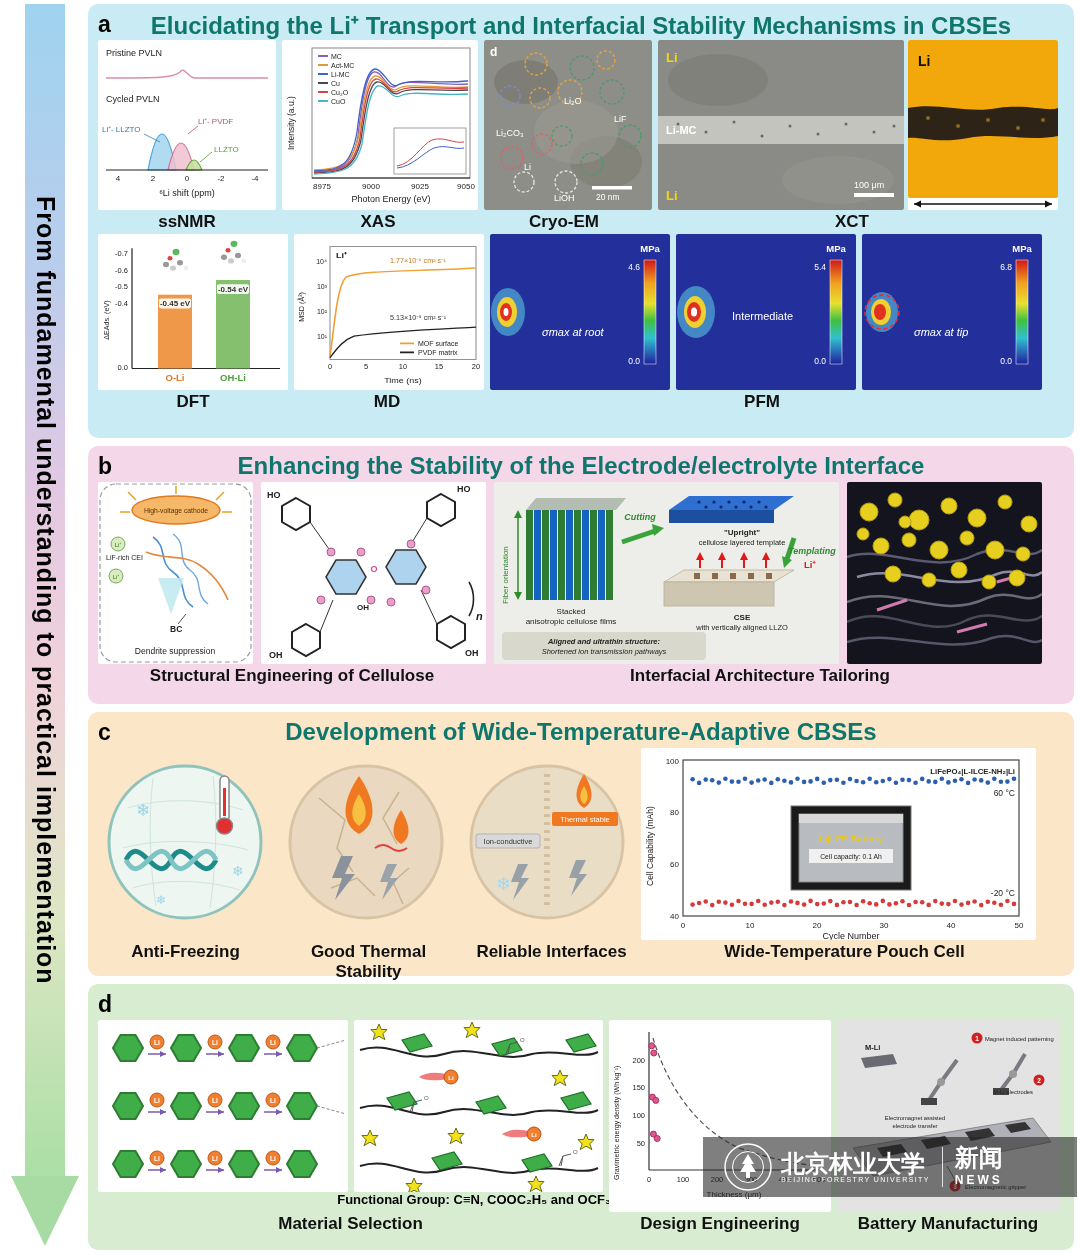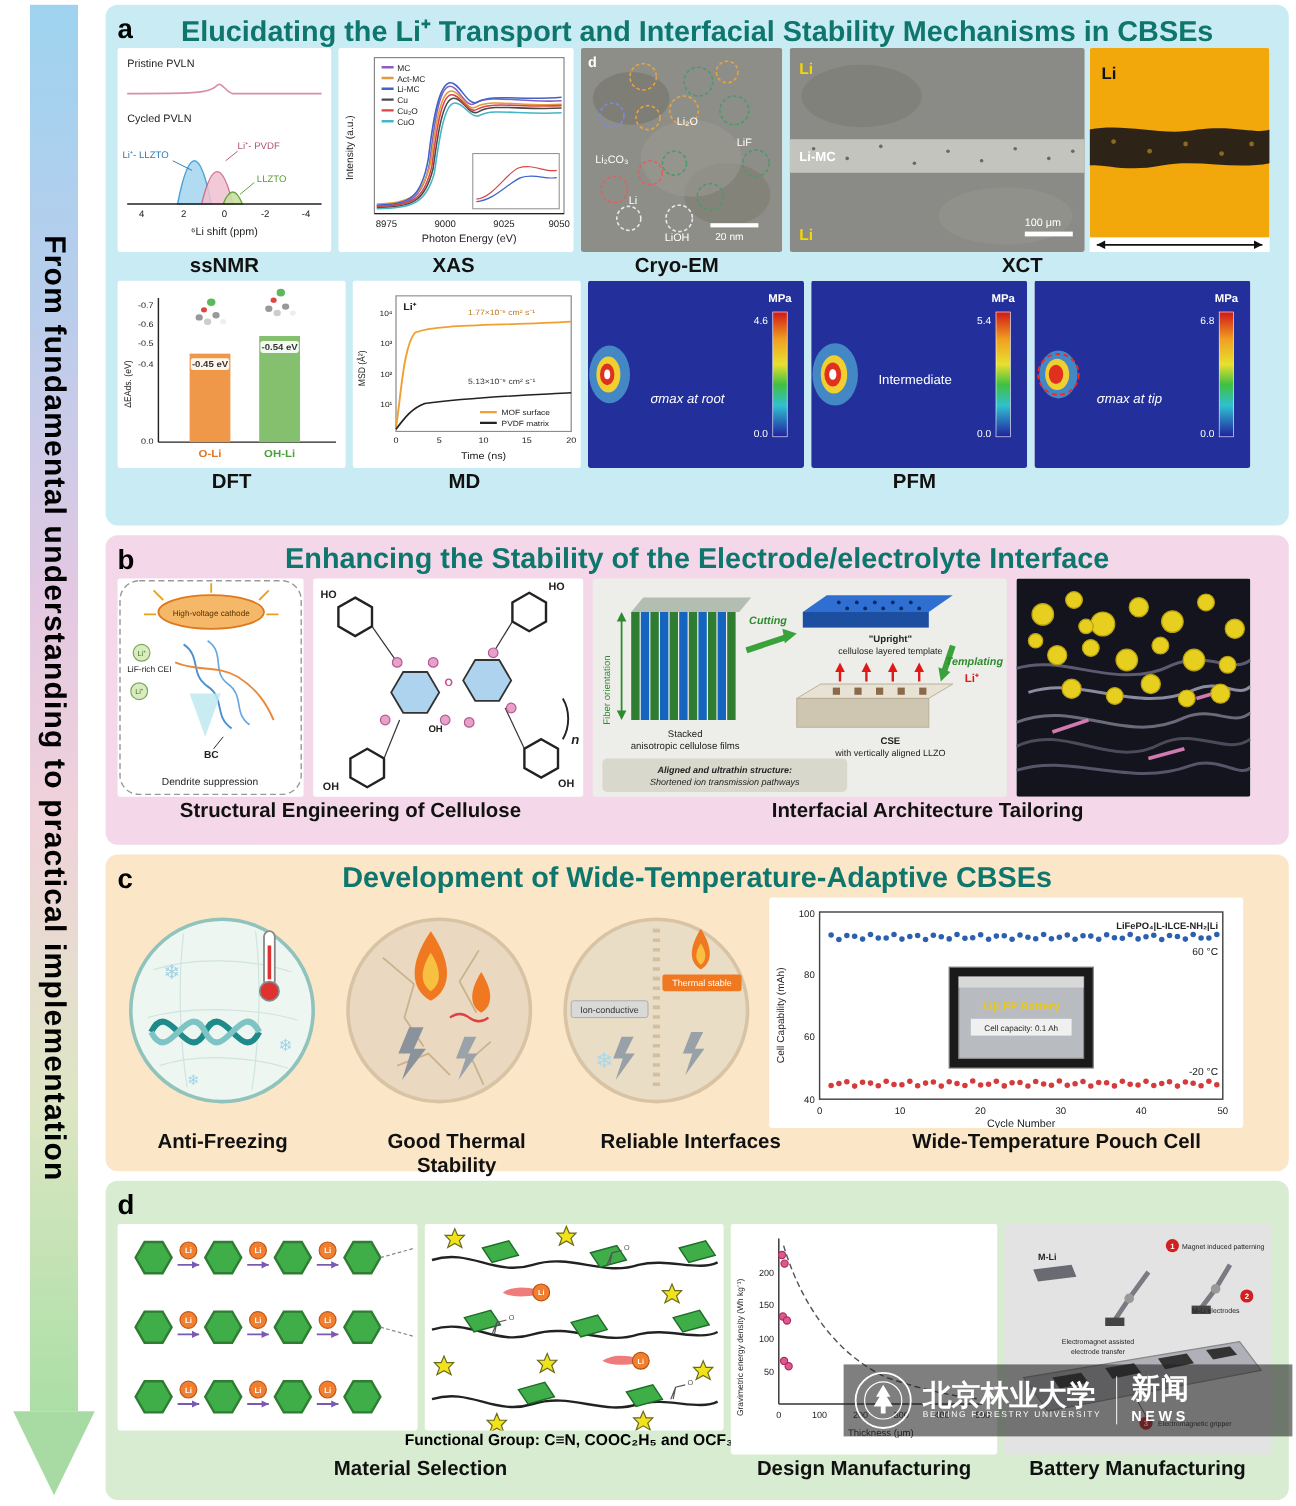--- a/index.html
+++ b/index.html
@@ -20,21 +20,21 @@
   .panel-d{background:#d7ecd0;height:266px;}
   .panel-head{display:flex;align-items:center;height:32px;}
   .panel-letter{font-weight:bold;font-size:23px;color:#000;width:30px;}
   .panel-title{flex:1;text-align:center;font-weight:bold;font-size:24px;color:#0f766e;margin-right:30px;}
   .row{display:flex;gap:6px;}
   .fig{background:#fff;border-radius:2px;flex:none;}
   .cap-row{display:flex;gap:4px;margin-top:2px;margin-bottom:2px;}
   .cap{font-weight:bold;font-size:17px;text-align:center;color:#111;flex:none;}
   .fg-text{width:505px;height:20px;color:#000000;font-weight:bold;font-size:13px;padding-left:8px;text-align:right;}
   .watermark{position:absolute;left:703px;top:1137px;width:374px;height:60px;background:rgba(35,35,35,0.58);
-    display:flex;align-items:center;padding:0 8px;box-sizing:border-box;color:#fff;}
+    display:flex;align-items:center;padding:0 20px;box-sizing:border-box;color:#fff;}
   .wm-name{margin-left:8px;display:flex;flex-direction:column;line-height:1.05;}
   .wm-cn{font-size:24px;font-weight:bold;}
   .wm-en{font-size:7px;letter-spacing:1.4px;}
   .wm-div{width:1px;height:40px;background:rgba(255,255,255,.8);margin:0 12px;}
   .wm-news{display:flex;flex-direction:column;align-items:center;line-height:1.1;}
   .wm-news-cn{font-size:24px;font-weight:bold;font-family:Liberation Mono, monospace;}
   .wm-news-en{font-size:12px;letter-spacing:3px;font-weight:bold;}
 </style>
 </head>
 <body>
@@ -517,21 +517,21 @@
               <circle cx="46" cy="92" r="8"></circle>
               <circle cx="82" cy="98" r="7"></circle>
               <circle cx="112" cy="88" r="8"></circle>
             <circle cx="142" cy="100" r="7"></circle>
               <circle cx="170" cy="96" r="8"></circle>
               <circle cx="16" cy="52" r="6"></circle>
               <circle cx="58" cy="40" r="6"></circle>
           </g>
         </svg>
       </div>
-      <div class="cap-row" style="gap:13px;">
+      <div class="cap-row" style="gap:0;">
         <div class="cap" style="width:388px">Structural Engineering of Cellulose</div>
         <div class="cap" style="width:548px">Interfacial Architecture Tailoring</div>
       </div>
     </section>
 
     <section class="panel panel-c">
       <div class="panel-head">
         <span class="panel-letter">c</span>
         <span class="panel-title">Development of Wide-Temperature-Adaptive CBSEs</span>
       </div>
@@ -712,21 +712,21 @@
           <g>
             <rect x="150" y="58" width="120" height="84" fill="#1a1a1a" stroke="#777" stroke-width="1"></rect>
             <rect x="158" y="66" width="104" height="68" fill="#b8bcc0" stroke="#888" stroke-width="1"></rect>
             <rect x="158" y="66" width="104" height="9" fill="#d8d8d8"></rect>
             <text x="210" y="94" font-size="9.5" font-weight="bold" fill="#e8c820" text-anchor="middle">Li|LFP Battery</text>
             <rect x="168" y="101" width="84" height="14" fill="#f0f0f0"></rect>
             <text x="210" y="111" font-size="6.8" fill="#222" text-anchor="middle">Cell capacity: 0.1 Ah</text>
           </g>
         </svg>
       </div>
-      <div class="cap-row" style="gap:20px;">
+      <div class="cap-row" style="gap:8px;">
         <div class="cap" style="width:175px">Anti-Freezing</div>
         <div class="cap" style="width:175px">Good Thermal Stability</div>
         <div class="cap" style="width:175px">Reliable Interfaces</div>
         <div class="cap" style="width:395px">Wide-Temperature Pouch Cell</div>
       </div>
     </section>
 
     <section class="panel panel-d">
       <div class="panel-head">
         <span class="panel-letter">d</span>
@@ -916,21 +916,21 @@
           <text x="78" y="100" font-size="5.8" fill="#222" text-anchor="middle">Electromagnet assisted</text>
           <text x="78" y="108" font-size="5.8" fill="#222" text-anchor="middle">electrode transfer</text>
           <circle cx="118" cy="166" r="5.5" fill="#d02020"></circle>
           <text x="118" y="168.5" font-size="6.5" font-weight="bold" fill="#fff" text-anchor="middle">3</text>
           <text x="128" y="168.5" font-size="5.8" fill="#222">Electromagnetic gripper</text>
           <line x1="118" y1="160" x2="110" y2="146" stroke="#444" stroke-width="0.8"></line>
         </svg>
       </div>
       <div class="cap-row" style="gap:6px;">
         <div class="cap" style="width:505px">Material Selection</div>
-        <div class="cap" style="width:222px">Design Manufacturing</div>
+        <div class="cap" style="width:222px">Design Engineering</div>
         <div class="cap" style="width:222px">Battery Manufacturing</div>
       </div>
     </section>
   </div>
 
   <div class="watermark">
     <svg width="50" height="50" viewBox="0 0 50 50">
       <circle cx="25" cy="25" r="23" fill="none" stroke="#fff" stroke-width="1.5"></circle>
       <circle cx="25" cy="25" r="15.5" fill="none" stroke="#fff" stroke-width="1"></circle>
       <polygon points="25,12 19,22 22,22 17,30 23,30 23,36 27,36 27,30 33,30 28,22 31,22" fill="#fff"></polygon>

